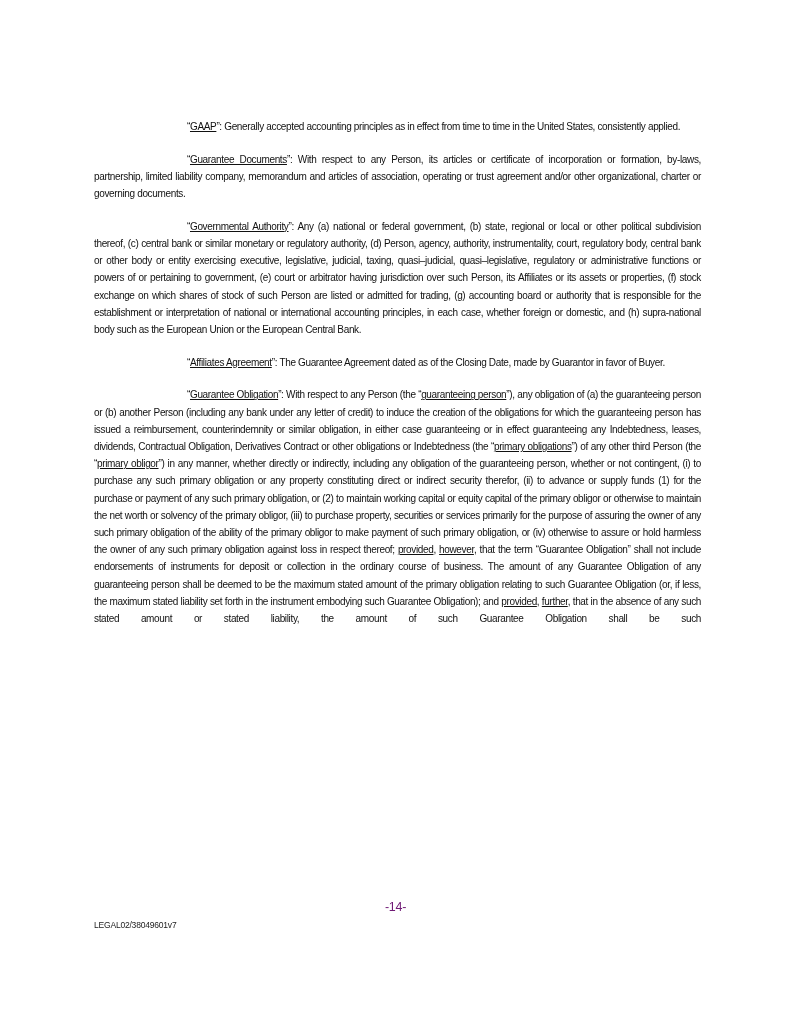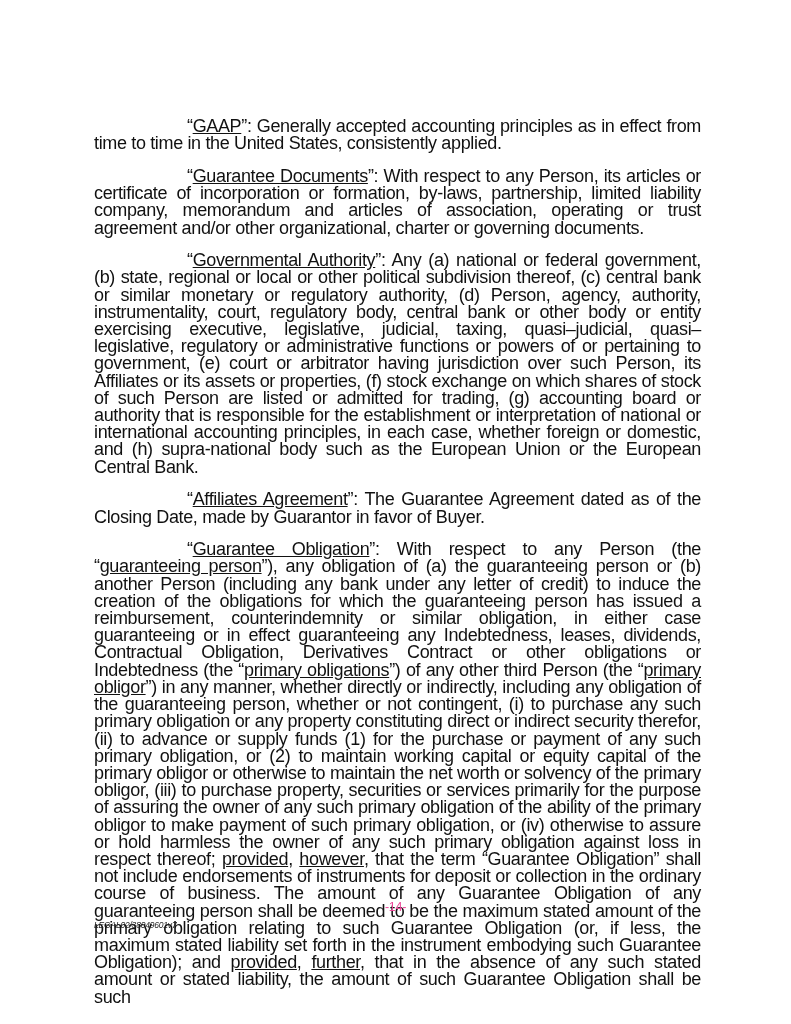--- a/index.html
+++ b/index.html
@@ -1,34 +1,33 @@
 <!DOCTYPE html>
 <html><head>
 <meta charset="utf-8">
 <style>
   html, body { margin: 0; padding: 0; background: #ffffff; }
   body { width: 791px; height: 1024px; position: relative; overflow: hidden; }
   .page {
     position: absolute; left: 94px; top: 118px; width: 607px;
     font-family: "Liberation Sans", sans-serif;
-    font-size: 18px; line-height: 17.2px; color: #111111;
+    font-size: 10px; line-height: 17.2px; color: #111111;
     letter-spacing: -0.35px;
   }
   .para { margin: 0 0 15.5px 0; text-align: justify; text-indent: 93px; }
   u { text-decoration: underline; text-underline-offset: 1px; }
   .footer-page {
     position: absolute; left: 0; width: 791px; top: 900px; text-align: center;
-    font-family: "Liberation Sans", sans-serif; font-size: 12.5px; color: #ec4899;
+    font-family: "Liberation Sans", sans-serif; font-size: 12.5px; color: #701a75;
     letter-spacing: -0.3px;
   }
   .footer-id {
     position: absolute; left: 94px; top: 920px;
     font-family: "Liberation Sans", sans-serif; font-size: 8.5px; color: #222;
     letter-spacing: -0.2px;
-    font-style: italic;
   }
 </style>
 </head>
 <body>
 
 <div class="page">
   <p class="para"><span>“</span><u>GAAP</u><span>”:  Generally accepted accounting principles as in effect from time to time in the United States, consistently applied.</span></p>
   <p class="para"><span>“</span><u>Guarantee Documents</u><span>”:  With respect to any Person, its articles or certificate of incorporation or formation, by-laws, partnership, limited liability company, memorandum and articles of association, operating or trust agreement and/or other organizational, charter or governing documents.</span></p>
   <p class="para"><span>“</span><u>Governmental Authority</u><span>”:  Any (a) national or federal government, (b) state, regional or local or other political subdivision thereof, (c) central bank or similar monetary or regulatory authority, (d) Person, agency, authority, instrumentality, court, regulatory body, central bank or other body or entity exercising executive, legislative, judicial, taxing, quasi–judicial, quasi–legislative, regulatory or administrative functions or powers of or pertaining to government, (e) court or arbitrator having jurisdiction over such Person, its Affiliates or its assets or properties, (f) stock exchange on which shares of stock of such Person are listed or admitted for trading, (g) accounting board or authority that is responsible for the establishment or interpretation of national or international accounting principles, in each case, whether foreign or domestic, and (h) supra-national body such as the European Union or the European Central Bank.</span></p>
   <p class="para"><span>“</span><u>Affiliates Agreement</u><span>”: The Guarantee Agreement dated as of the Closing Date, made by Guarantor in favor of Buyer.</span></p>

